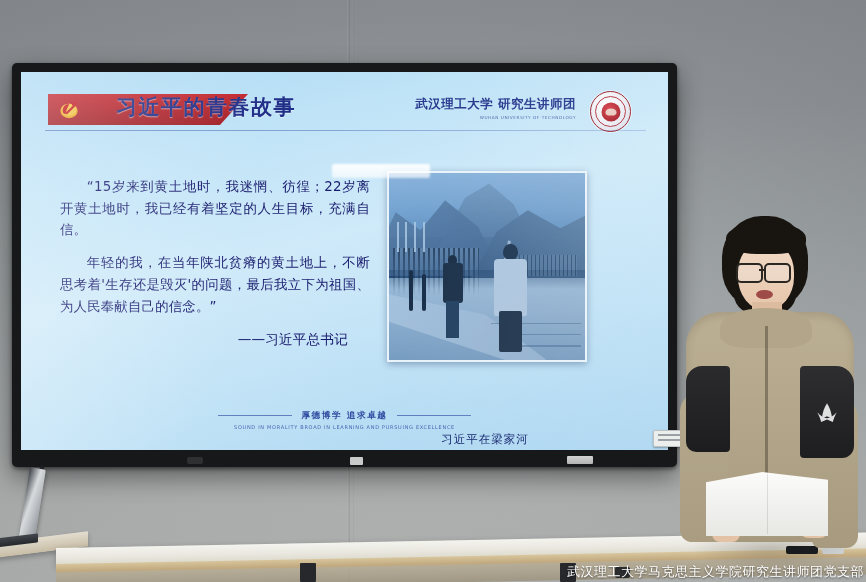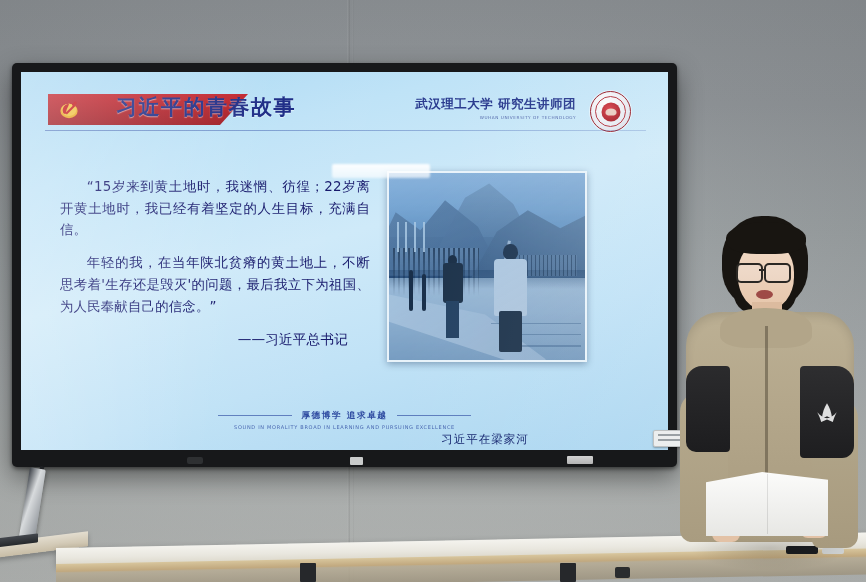--- a/index.html
+++ b/index.html
@@ -336,14 +336,15 @@
       <path d="M20 2 C16 8 13 16 12 26 L20 22 L28 26 C27 16 24 8 20 2 Z" fill="#e9eaea"></path>
       <path d="M5 16 C8 22 10 27 11 31 L20 27 L29 31 C30 27 32 22 35 16 C30 22 25 25 20 25 C15 25 10 22 5 16 Z" fill="#e9eaea"></path>
     </svg>
     <div class="p-handL"></div>
     <div class="p-handR"></div>
     <div class="p-paper"></div>
     <div class="p-paper-crease"></div>
   </div>
 
   <div class="wm-icon"></div>
+  <div class="watermark">武汉理工大学马克思主义学院研究生讲师团党支部</div>
 
 </div>
 
 </body></html>

